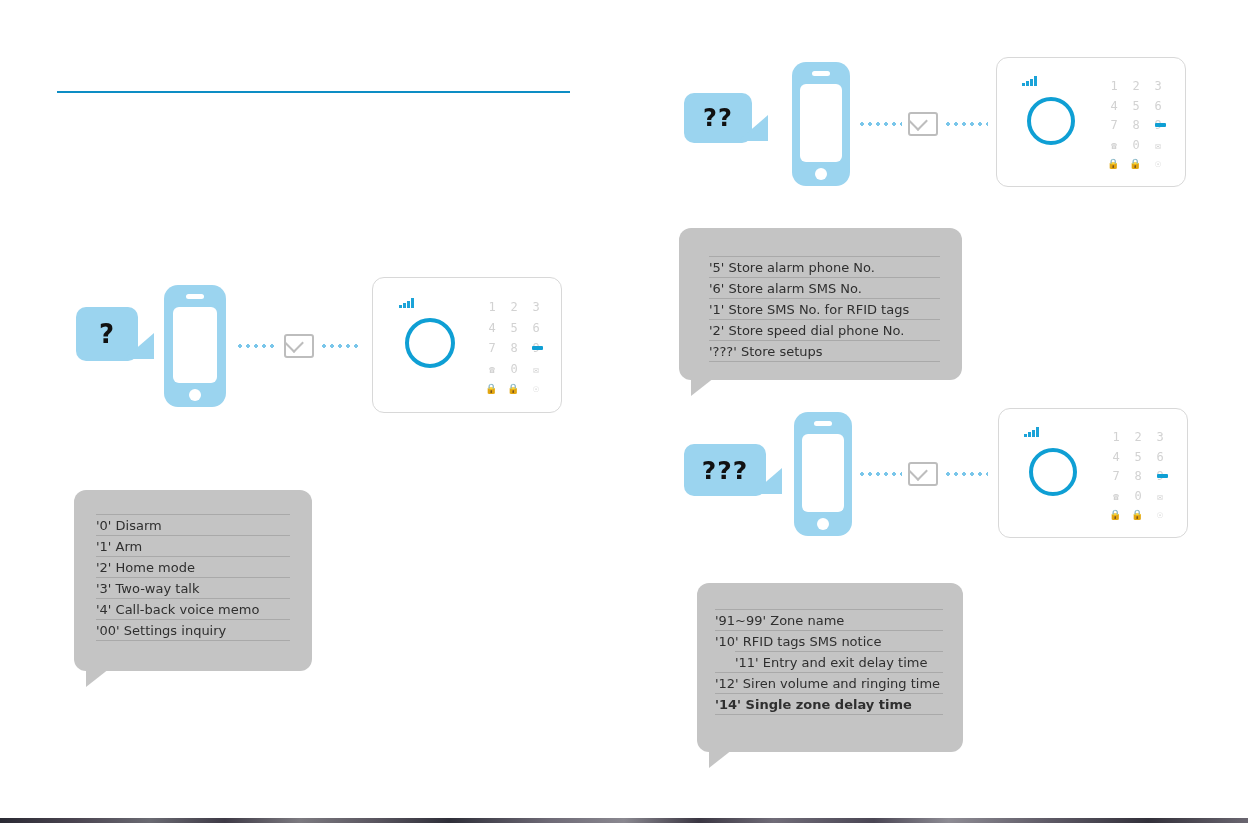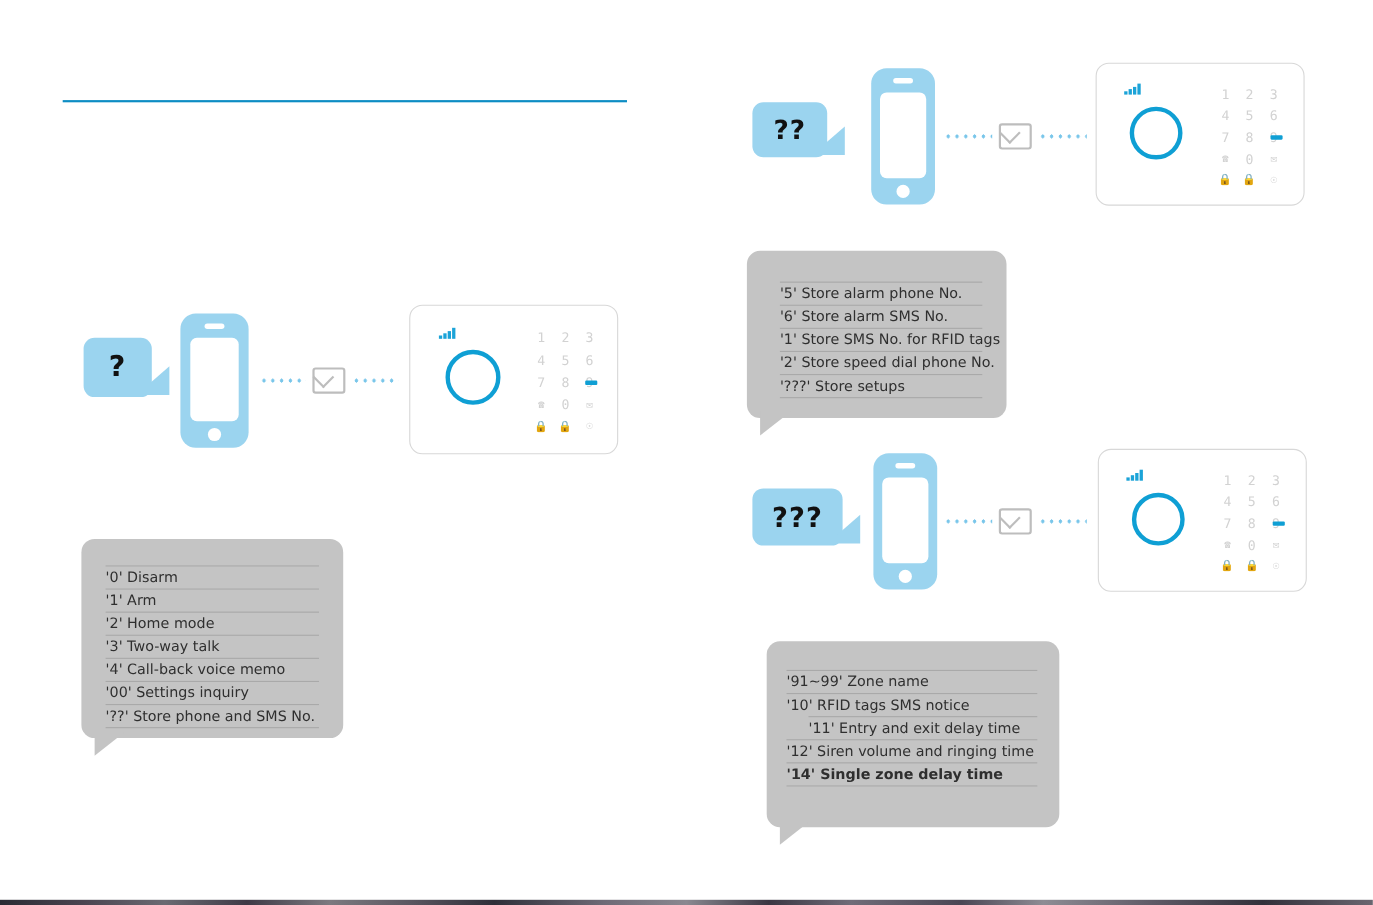--- a/index.html
+++ b/index.html
@@ -248,21 +248,20 @@
 </div>
 
 <div class="abs gbubble" style="left:74px; top:490px; width:238px; height:181px; padding:24px 22px 16px 22px;">
   <ul>
     <li style="height:20px; font-size:13px;">'0' Disarm</li>
     <li style="height:20px; font-size:13px;">'1' Arm</li>
     <li style="height:20px; font-size:13px;">'2' Home mode</li>
     <li style="height:20px; font-size:13px;">'3' Two-way talk</li>
     <li style="height:20px; font-size:13px;">'4' Call-back voice memo</li>
     <li style="height:20px; font-size:13px;">'00' Settings inquiry</li>
-    <li style="height:20px; font-size:13px;">'??' Store phone and SMS No.</li>
   </ul>
   <span class="gtail"></span>
 </div>
 
 <div class="abs qbubble" style="left:684px; top:93px; width:68px; height:50px; font-size:24px;">
   <span>??</span>
   <span class="qtail"></span>
 </div>
 
 <div class="abs phone" style="left:792px; top:62px; width:58px; height:124px;">
@@ -298,21 +297,21 @@
     <div class="k" style="font-size:10px;">☎</div>
     <div class="k">0</div>
     <div class="k" style="font-size:10px;">✉</div>
     <div class="k" style="font-size:10px;">🔒</div>
     <div class="k" style="font-size:10px;">🔒</div>
     <div class="k" style="font-size:10px;">☉</div>
   </div>
   <div class="minus" style="left:158px; top:65px; width:11px; height:4px;"></div>
 </div>
 
-<div class="abs gbubble" style="left:679px; top:228px; width:236px; height:152px; padding:28px 22px 16px 30px;">
+<div class="abs gbubble" style="left:679px; top:228px; width:283px; height:152px; padding:28px 22px 16px 30px;">
   <ul>
     <li style="height:20px; font-size:13px;">'5' Store alarm phone No.</li>
     <li style="height:20px; font-size:13px;">'6' Store alarm SMS No.</li>
     <li style="height:20px; font-size:13px;">'1' Store SMS No. for RFID tags</li>
     <li style="height:20px; font-size:13px;">'2' Store speed dial phone No.</li>
     <li style="height:20px; font-size:13px;">'???' Store setups</li>
   </ul>
   <span class="gtail"></span>
 </div>
 

